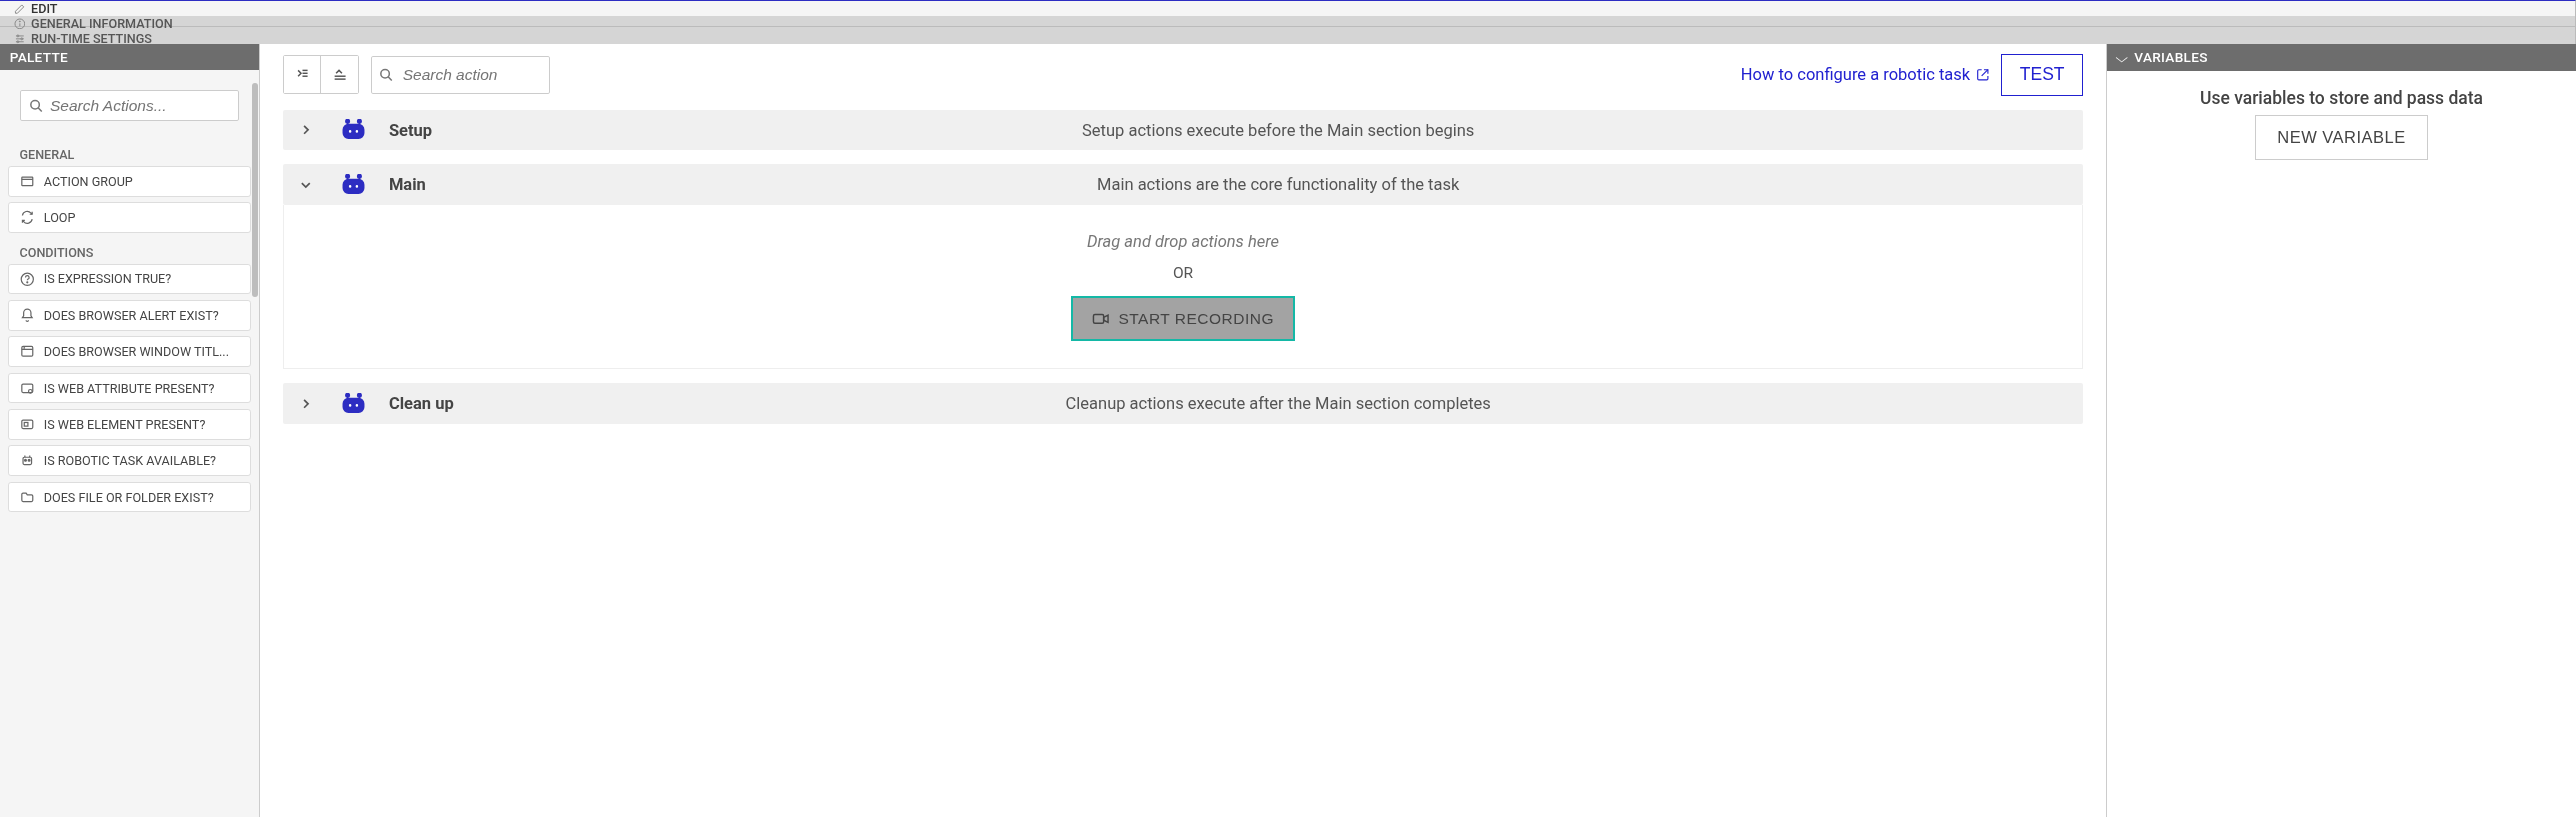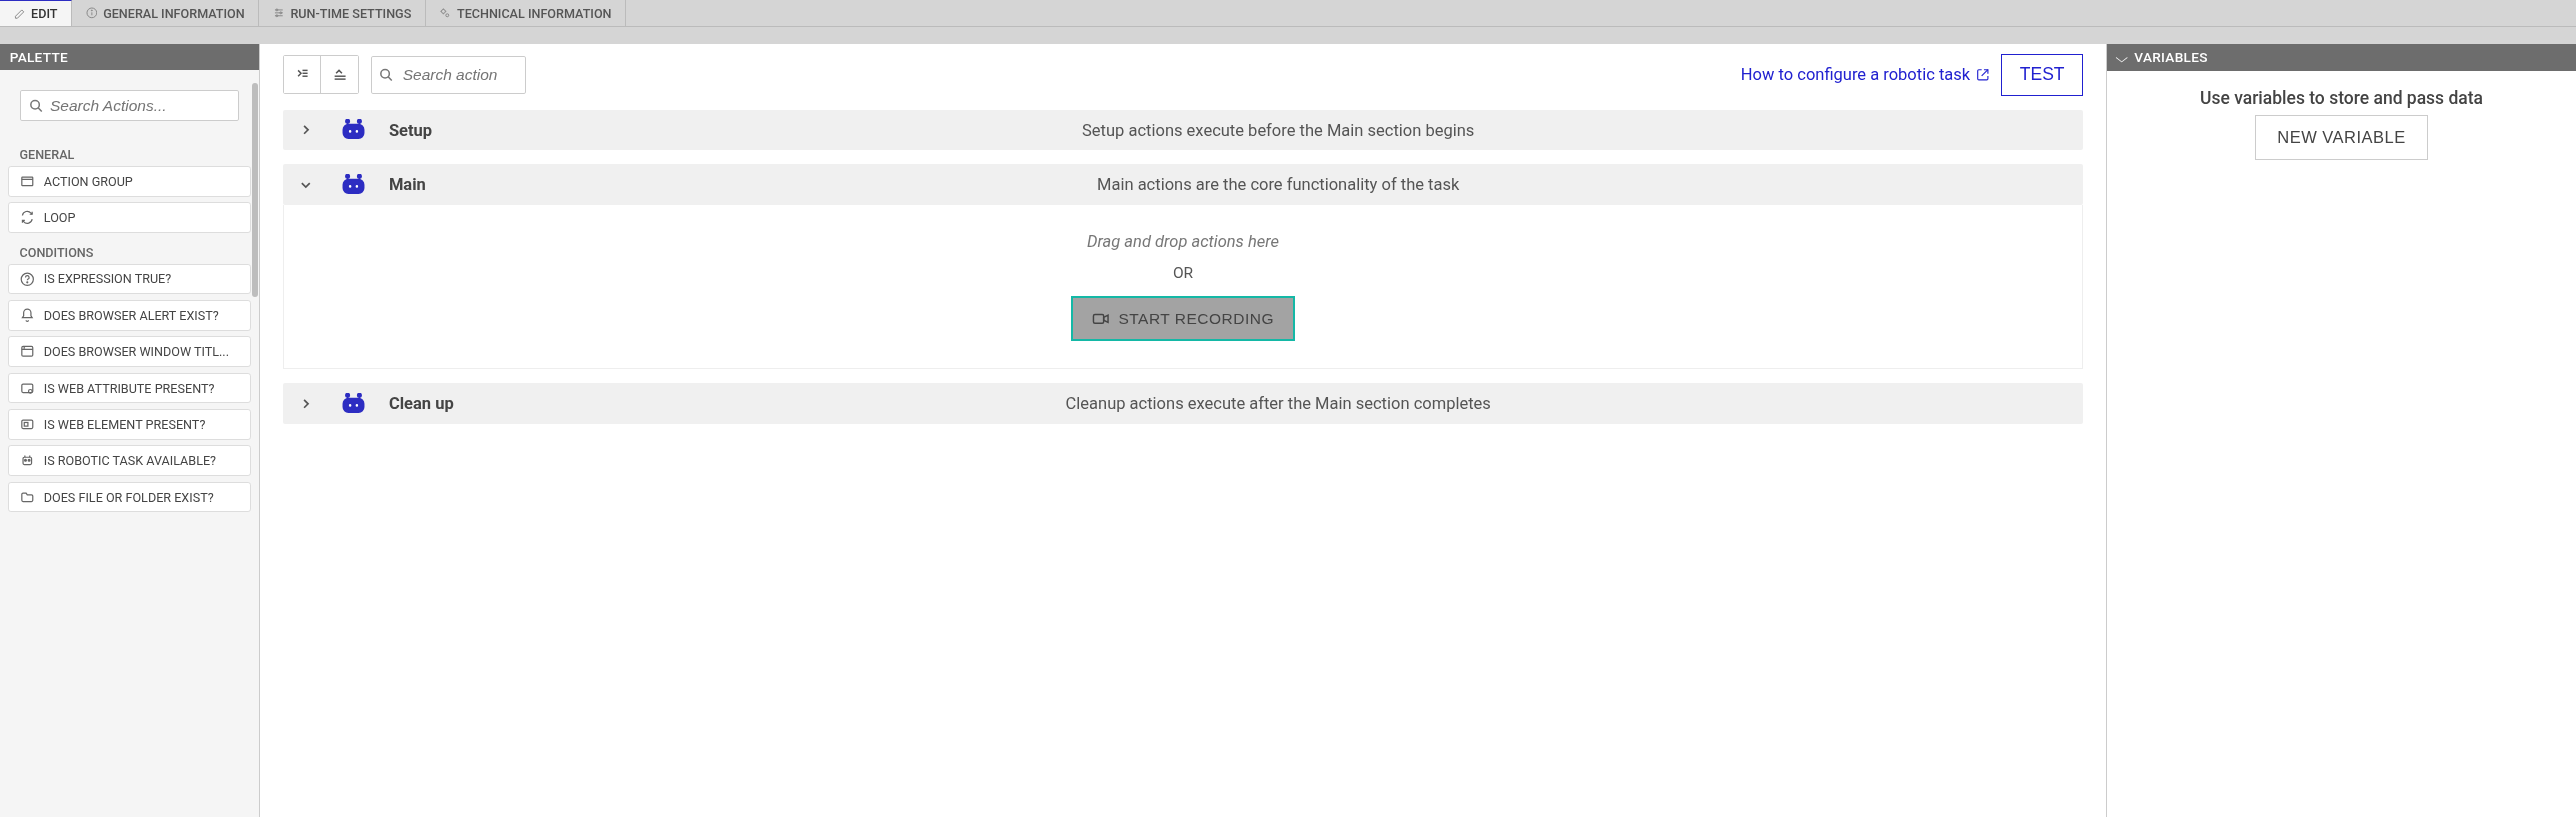--- a/index.html
+++ b/index.html
@@ -8,20 +8,21 @@
       background: #d5d5d5;
       color: #333;
       font-size: 13.6px;
     }
     .top-tabs {
       display: flex;
       background: #d5d5d5;
       border-bottom: 1px solid #bbb;
       height: 27px;
       align-items: stretch;
+      flex-direction: column;
     }
     .top-tab {
       display: flex;
       align-items: center;
       padding: 0 13.6px;
       gap: 5.8px;
       font-size: 12.6px;
       color: #555;
       border-right: 1px solid #bbb;
       cursor: pointer;
@@ -150,21 +151,21 @@
       cursor: pointer;
     }
     .tool-btn:first-child { border-right: 1px solid #ccc; }
     .center-search-wrap { flex: 0 0 155px; }
     .center-search {
       border: 1px solid #ccc;
       border-radius: 1.9px;
       padding: 8.7px 7.8px 8.7px 31px;
       font-size: 15.5px;
       font-style: italic;
-      width: 155px;
+      width: 179px;
     }
     .spacer { flex: 1; }
     .link-configure {
       color: #2121d0;
       font-size: 16.5px;
       display: flex;
       align-items: center;
       gap: 5.8px;
       cursor: pointer;
     }

